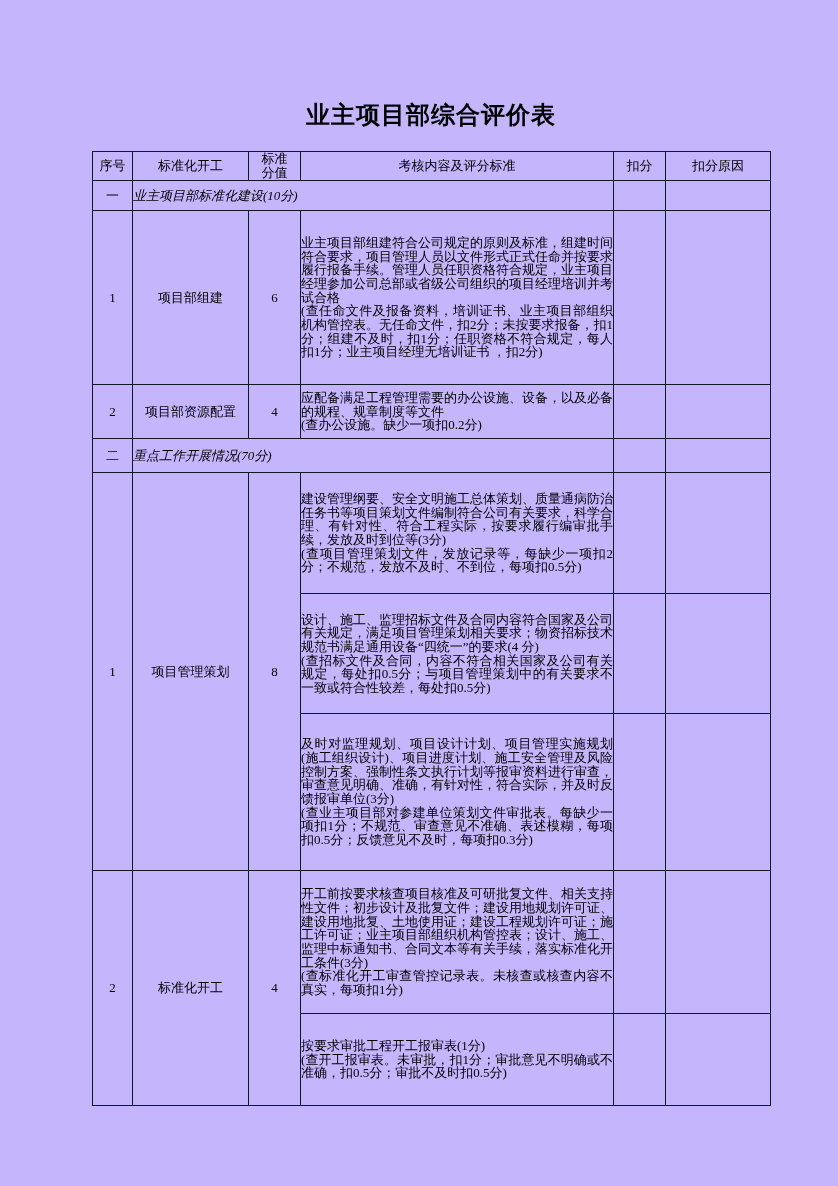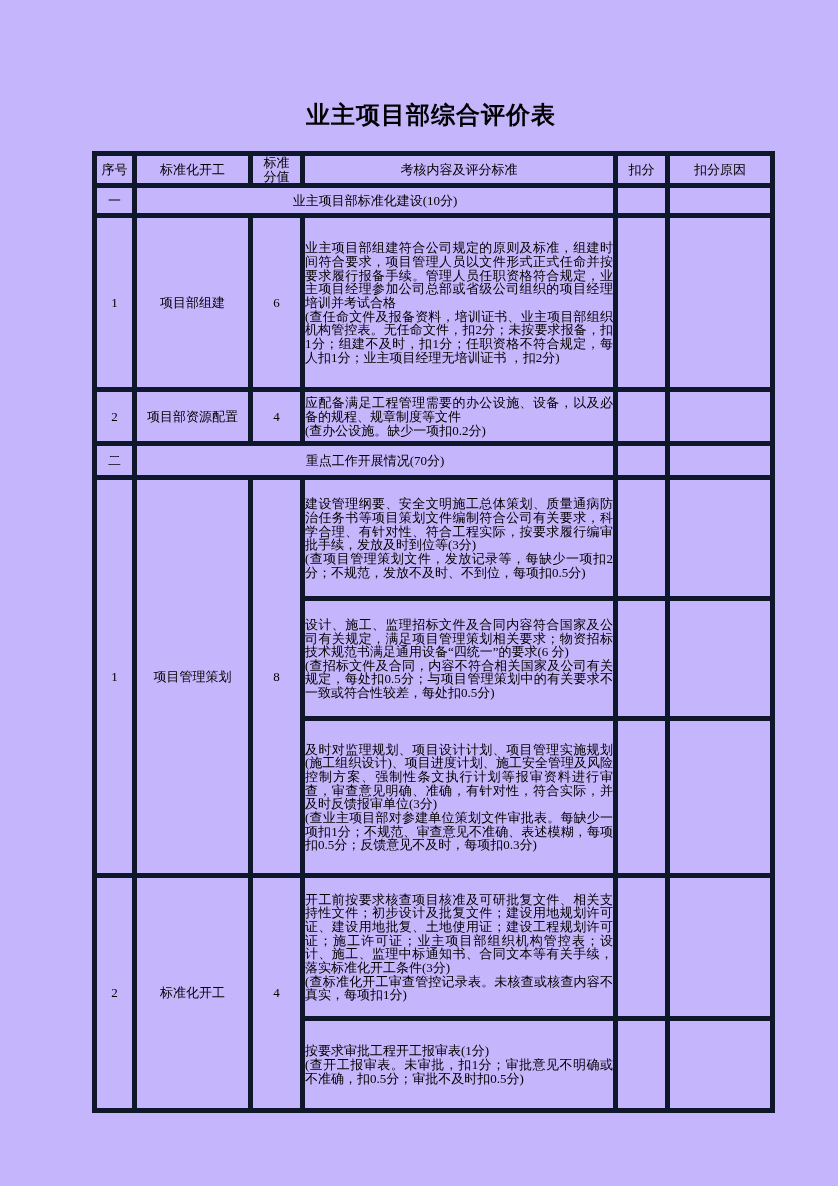--- a/index.html
+++ b/index.html
@@ -28,32 +28,33 @@
     position: absolute;
     left: 92px;
     top: 151px;
     width: 678px;
     border-collapse: collapse;
     table-layout: fixed;
     font-size: 13px;
     line-height: 1.05;
   }
   table.eval th, table.eval td {
-    border: 5px solid #0f172a;
+    border: 1px solid #0f172a;
     padding: 0;
     overflow: hidden;
     font-weight: normal;
   }
   .cc  { text-align: center; vertical-align: middle; padding: 1px 2px; }
   .hdr { text-align: center; vertical-align: middle; padding: 1px 2px; }
   .pre { white-space: pre-line; text-align: center; }
   .section-label {
-    text-align: center;
+    text-align: left;
     vertical-align: middle;
     padding: 1px 2px 1px 16px;
+    font-style: italic;
   }
   .criteria {
     text-align: justify;
     vertical-align: middle;
     padding: 2px 2px 2px 6px;
   }
   .criteria .note { margin-top: 0; }
 </style>
 </head>
 <body>
@@ -127,21 +128,21 @@
       <td class="cc" rowspan="3">8</td>
       <td class="criteria">
         <div class="main">建设管理纲要、安全文明施工总体策划、质量通病防治任务书等项目策划文件编制符合公司有关要求，科学合理、有针对性、符合工程实际，按要求履行编审批手续，发放及时到位等(3分)</div>
         <div class="note">(查项目管理策划文件，发放记录等，每缺少一项扣2分；不规范，发放不及时、不到位，每项扣0.5分)</div>
       </td>
       <td></td>
       <td></td>
     </tr>
     <tr style="height:120px">
       <td class="criteria">
-        <div class="main">设计、施工、监理招标文件及合同内容符合国家及公司有关规定，满足项目管理策划相关要求；物资招标技术规范书满足通用设备“四统一”的要求(6 分)</div>
+        <div class="main">设计、施工、监理招标文件及合同内容符合国家及公司有关规定，满足项目管理策划相关要求；物资招标技术规范书满足通用设备“四统一”的要求(4 分)</div>
         <div class="note">(查招标文件及合同，内容不符合相关国家及公司有关规定，每处扣0.5分；与项目管理策划中的有关要求不一致或符合性较差，每处扣0.5分)</div>
       </td>
       <td></td>
       <td></td>
     </tr>
     <tr style="height:157px">
       <td class="criteria">
         <div class="main">及时对监理规划、项目设计计划、项目管理实施规划(施工组织设计)、项目进度计划、施工安全管理及风险控制方案、强制性条文执行计划等报审资料进行审查，审查意见明确、准确，有针对性，符合实际，并及时反馈报审单位(3分)</div>
         <div class="note">(查业主项目部对参建单位策划文件审批表。每缺少一项扣1分；不规范、审查意见不准确、表述模糊，每项扣0.5分；反馈意见不及时，每项扣0.3分)</div>
       </td>

